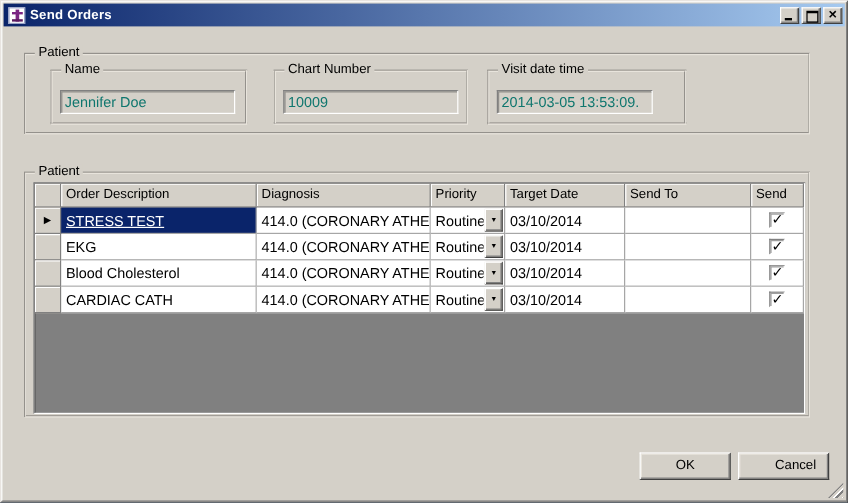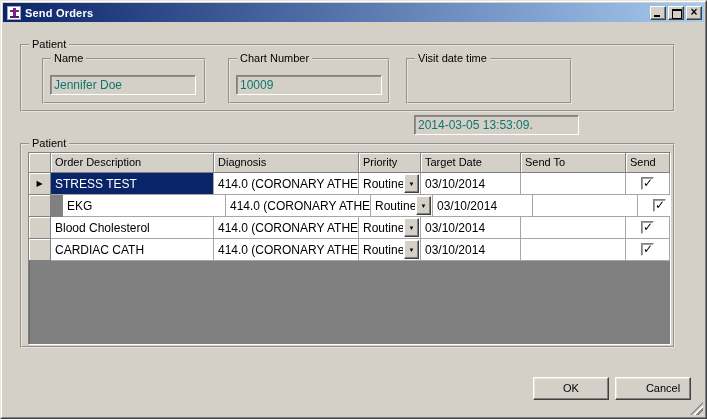--- a/index.html
+++ b/index.html
@@ -148,58 +148,58 @@
         <div class="field" style="left:6px;top:15px;width:146px;">Jennifer Doe</div>
       </div>
 
       <div class="groupbox" style="left:206px;top:12px;width:162px;height:46px;">
         <span class="gb-label">Chart Number</span>
         <div class="field" style="left:6px;top:15px;width:146px;">10009</div>
       </div>
 
       <div class="groupbox" style="left:384px;top:12px;width:166px;height:46px;">
         <span class="gb-label">Visit date time</span>
-        <div class="field" style="left:6px;top:15px;width:165px;margin-top:40px;">2014-03-05 13:53:09.</div>
+        <div class="field" style="left:6px;top:15px;width:130px;">2014-03-05 13:53:09.</div>
       </div>
     </div>
 
     <div class="groupbox" style="left:18px;top:141px;width:655px;height:205px;">
       <span class="gb-label">Patient</span>
       <div class="grid" id="orders-grid">
         <div class="grid-header" id="grid-header">
             <div class="cell hcell" style="width: 22px;"></div>
             <div class="cell hcell" style="width: 163px;">Order Description</div>
             <div class="cell hcell" style="width: 145px;">Diagnosis</div>
             <div class="cell hcell" style="width: 62px;">Priority</div>
             <div class="cell hcell" style="width: 100px;">Target Date</div>
             <div class="cell hcell" style="width: 105px;">Send To</div>
             <div class="cell hcell" style="width: 44px;">Send</div>
           </div>
         <div id="grid-body">
             <div class="grid-row">
               <div class="cell mcell" style="width: 22px;">
                 <span class="sel-arrow">▶</span>
               </div>
-              <div class="cell dcell selected" style="width: 163px;">STRESS TEST</div>
+              <div class="cell dcell selected" style="width: 163px; text-decoration: underline;">STRESS TEST</div>
               <div class="cell dcell" style="width: 145px;">414.0 (CORONARY ATHE...</div>
               <div class="cell dcell combo" style="width: 62px;">
                 <span class="combo-text">Routine</span>
                 <span class="combo-btn">
                   <span class="arrow">▼</span>
                 </span>
               </div>
               <div class="cell dcell" style="width: 100px;">03/10/2014</div>
               <div class="cell dcell" style="width: 105px;"></div>
               <div class="cell dcell checkcell" style="width: 44px;">
                 <span class="checkbox checked"></span>
               </div>
             </div>
             <div class="grid-row">
               <div class="cell mcell" style="width: 22px;"></div>
-              <div class="cell dcell" style="width: 163px; margin-left: 12px;">EKG</div>
+              <div class="cell dcell" style="width: 163px;">EKG</div>
               <div class="cell dcell" style="width: 145px;">414.0 (CORONARY ATHE...</div>
               <div class="cell dcell combo" style="width: 62px;">
                 <span class="combo-text">Routine</span>
                 <span class="combo-btn">
                   <span class="arrow">▼</span>
                 </span>
               </div>
               <div class="cell dcell" style="width: 100px;">03/10/2014</div>
               <div class="cell dcell" style="width: 105px;"></div>
               <div class="cell dcell checkcell" style="width: 44px;">

